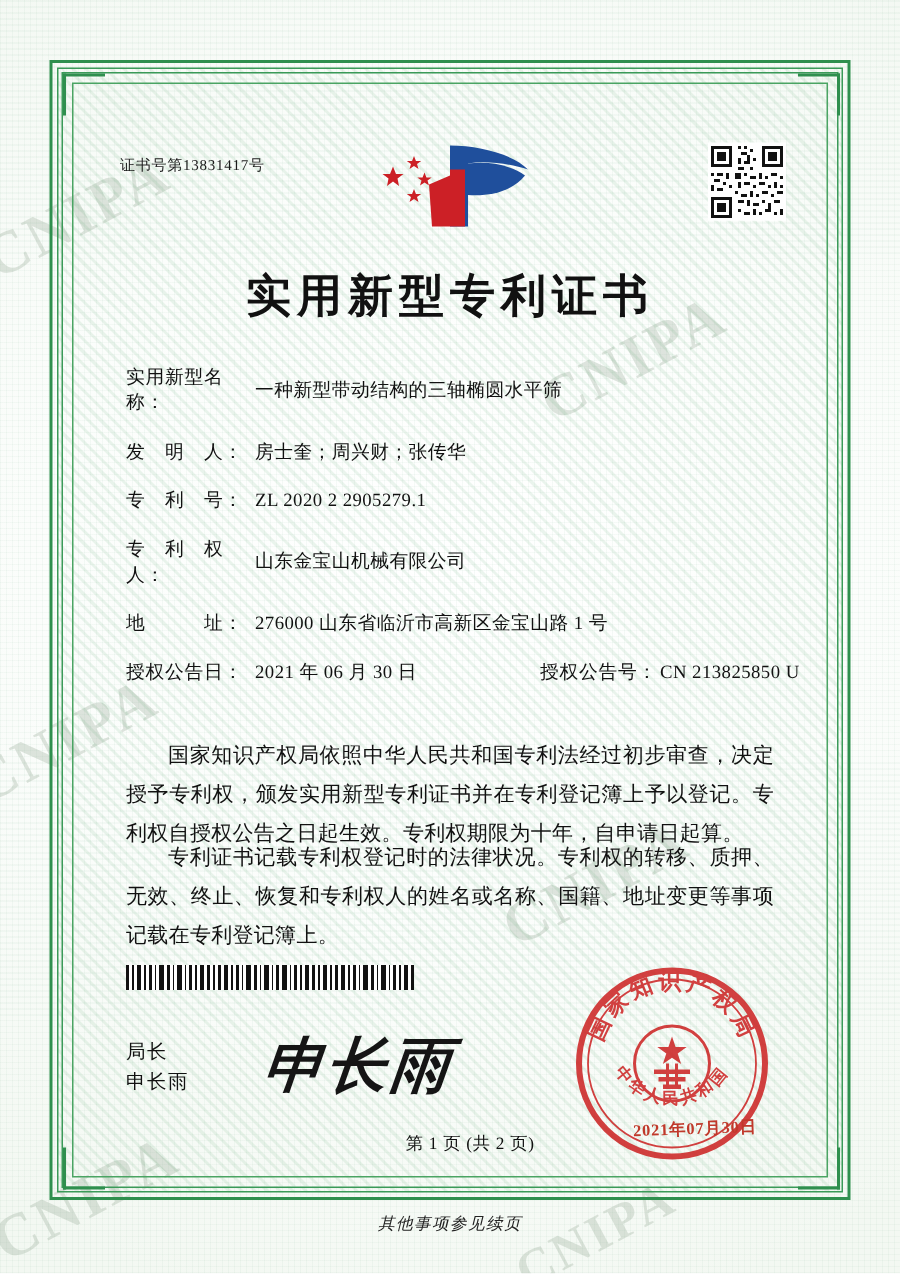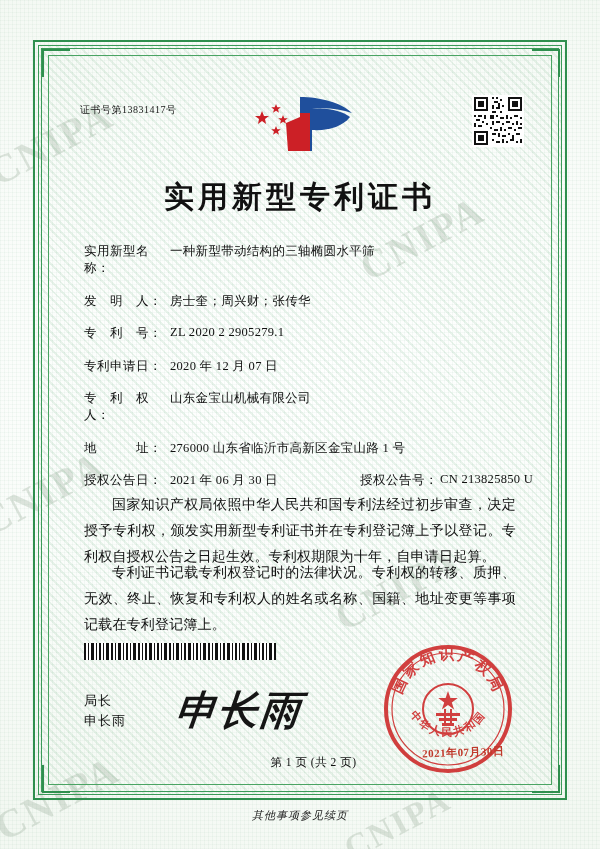--- a/index.html
+++ b/index.html
@@ -137,21 +137,21 @@
   .fields {
     position: absolute;
     left: 36px;
     top: 188px;
     width: 440px;
     font-size: 12.5px;
     color: #111;
   }
   .frow {
     display: flex;
-    align-items: flex-start;
+    align-items: center;
     margin-bottom: 15.5px;
   }
   .flabel {
     width: 86px;
     flex: 0 0 86px;
     letter-spacing: 0.5px;
   }
   .fvalue {
     flex: 1;
     letter-spacing: 0.3px;
@@ -370,24 +370,20 @@
       </div>
       <div class="frow">
         <div class="flabel">发　明　人：</div>
         <div class="fvalue">房士奎；周兴财；张传华</div>
       </div>
       <div class="frow">
         <div class="flabel">专　利　号：</div>
         <div class="fvalue">ZL 2020 2 2905279.1</div>
       </div>
       <div class="frow">
-        <div class="flabel">专利申请日：</div>
-        <div class="fvalue">2020 年 12 月 07 日</div>
-      </div>
-      <div class="frow">
         <div class="flabel">专　利　权　人：</div>
         <div class="fvalue">山东金宝山机械有限公司</div>
       </div>
       <div class="frow">
         <div class="flabel">地　　　址：</div>
         <div class="fvalue">276000 山东省临沂市高新区金宝山路 1 号</div>
       </div>
       <div class="frow two">
         <div class="flabel">授权公告日：</div>
         <div class="fvalue">2021 年 06 月 30 日</div>

